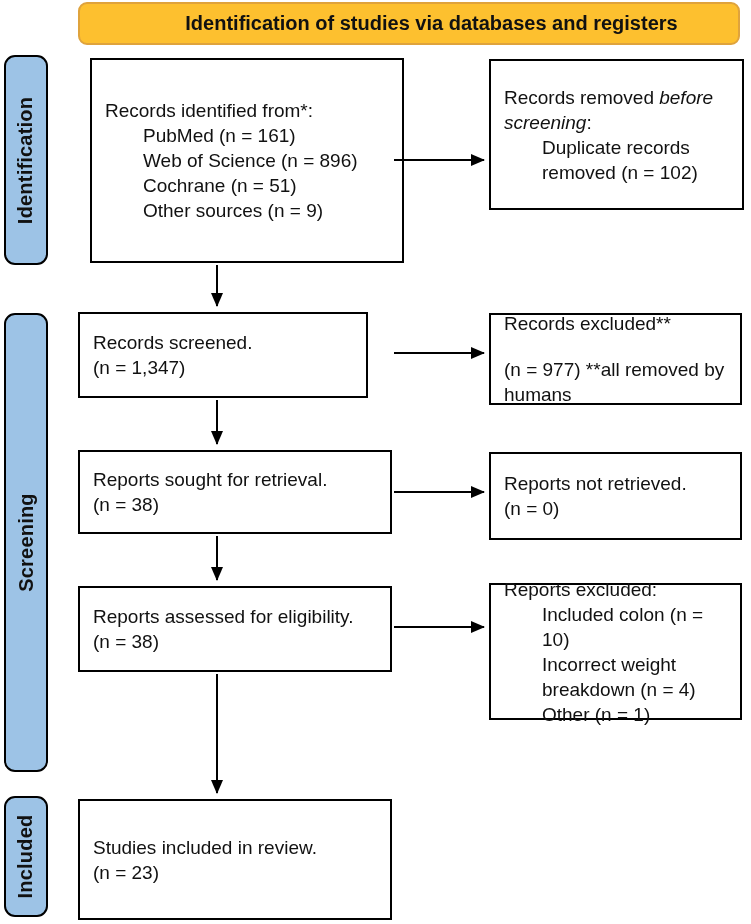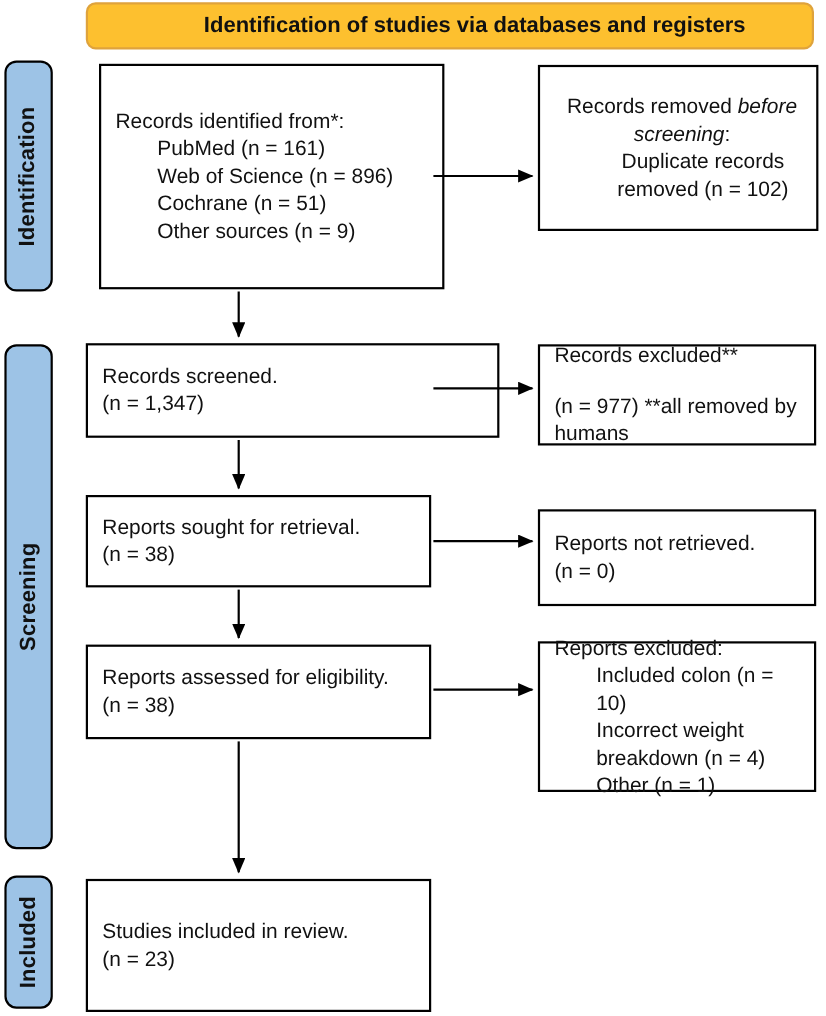--- a/index.html
+++ b/index.html
@@ -29,25 +29,25 @@
   #stage-included       { top:796px; height:121px; }
 
   .box {
     position:absolute; background:#ffffff; border:2.5px solid #000;
     box-sizing:border-box; display:flex; flex-direction:column; justify-content:center;
     font-size:19px; line-height:25px; padding:5px 6px 5px 13px;
   }
   .box .item { margin-left:38px; }
 
   #box-records-identified    { left:78px;  top:58px;  width:314px; height:205px;margin-left:12px; }
-  #box-records-removed       { left:489px; top:59px;  width:255px; height:151px;text-align:center; }
-  #box-records-screened      { left:78px;  top:312px; width:376px; height:86px;  }
+  #box-records-removed       { left:489px; top:59px;  width:255px; height:151px; }
+  #box-records-screened      { left:78px;  top:312px; width:290px; height:86px;  }
   #box-records-excluded      { left:489px; top:313px; width:253px; height:92px;gap:21px;  }
   #box-reports-sought        { left:78px;  top:450px; width:314px; height:84px;  }
-  #box-reports-not-retrieved { left:489px; top:452px; width:253px; height:88px;margin-top:11px;  }
+  #box-reports-not-retrieved { left:489px; top:452px; width:253px; height:88px;  }
   #box-reports-assessed      { left:78px;  top:586px; width:314px; height:86px;  }
   #box-reports-excluded      { left:489px; top:583px; width:253px; height:137px; }
   #box-studies-included      { left:78px;  top:799px; width:314px; height:121px; }
 
   .arrows { position:absolute; left:0; top:0; pointer-events:none; }
   .arrows line { stroke:#000; stroke-width:2; }
   em { font-style:italic; }
 </style>
 </head>
 <body>

